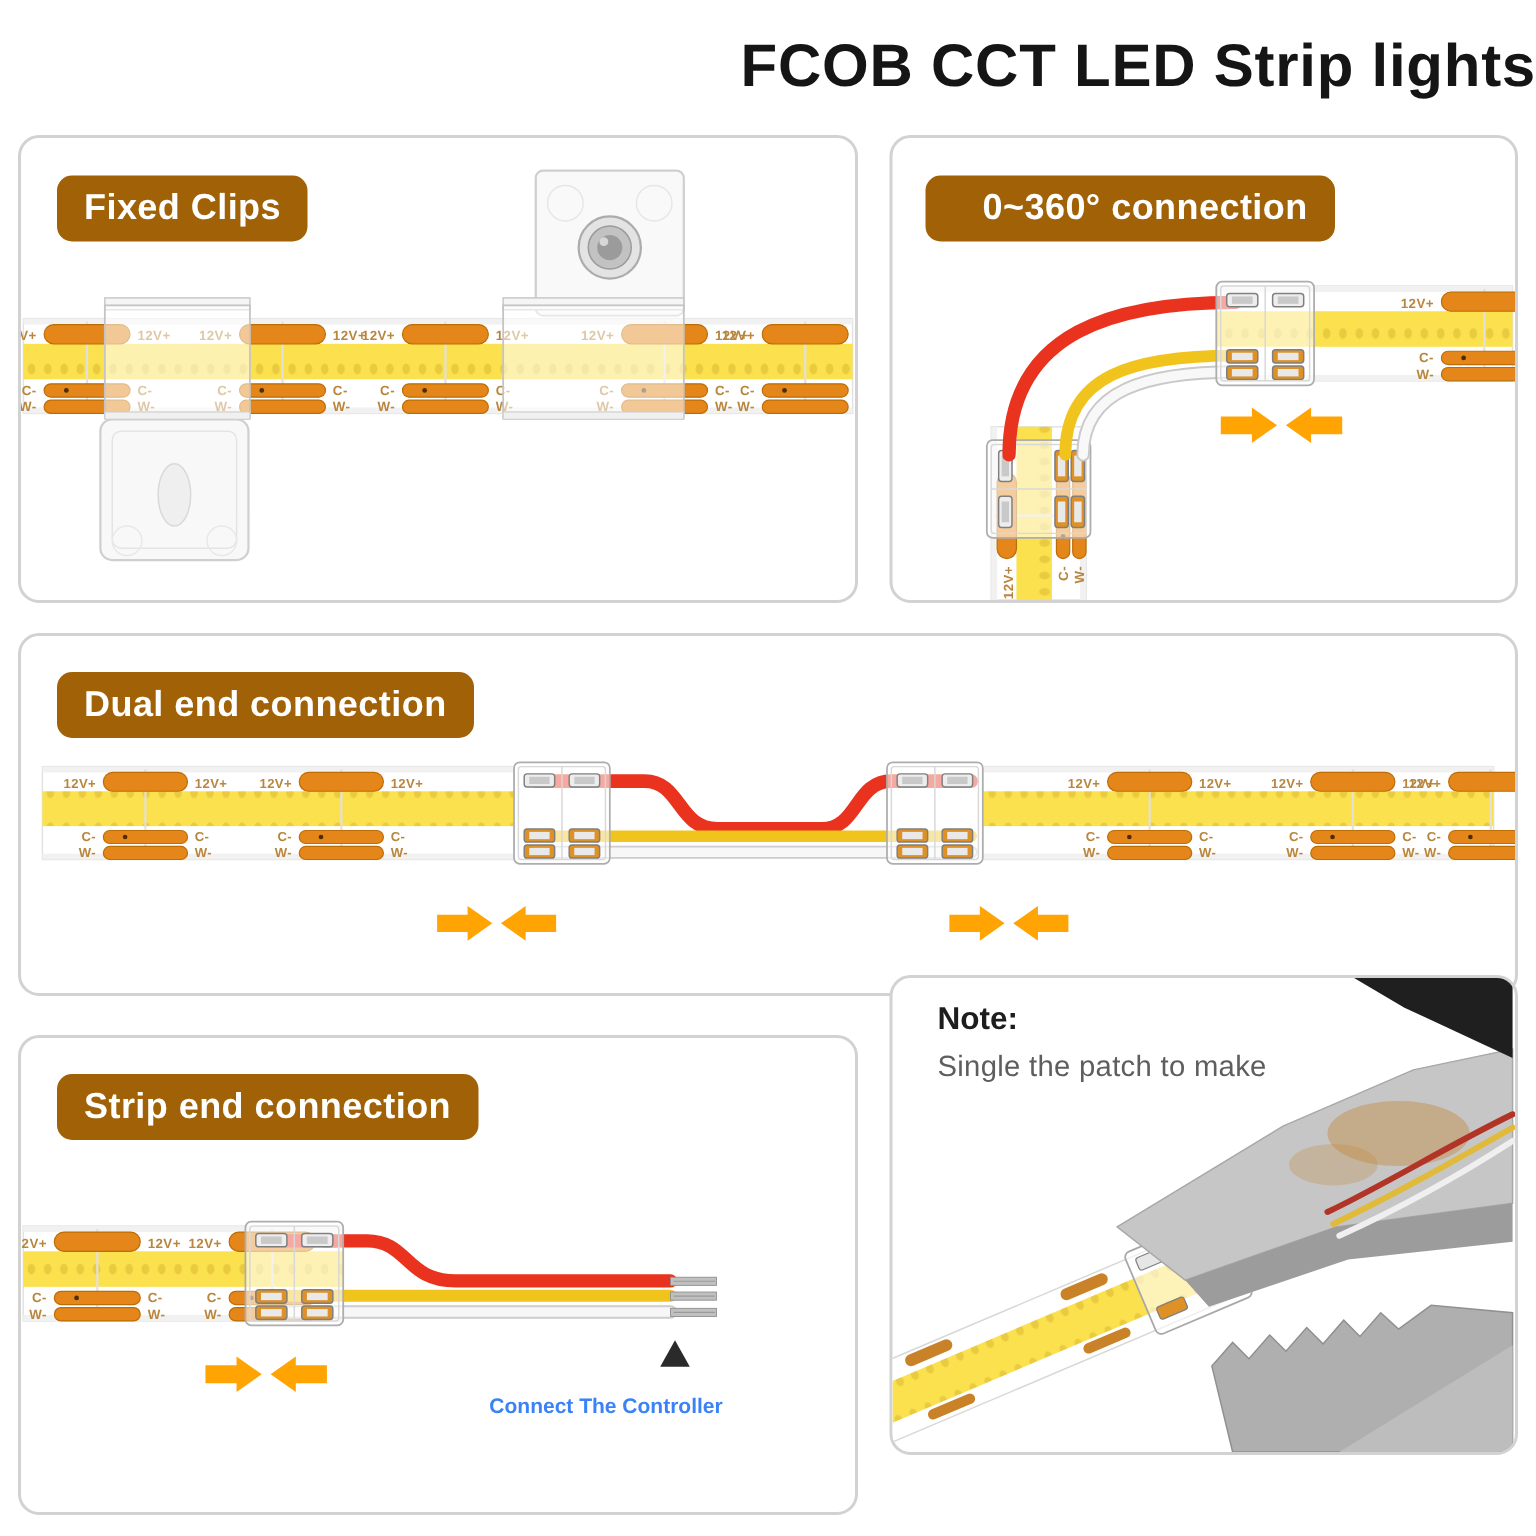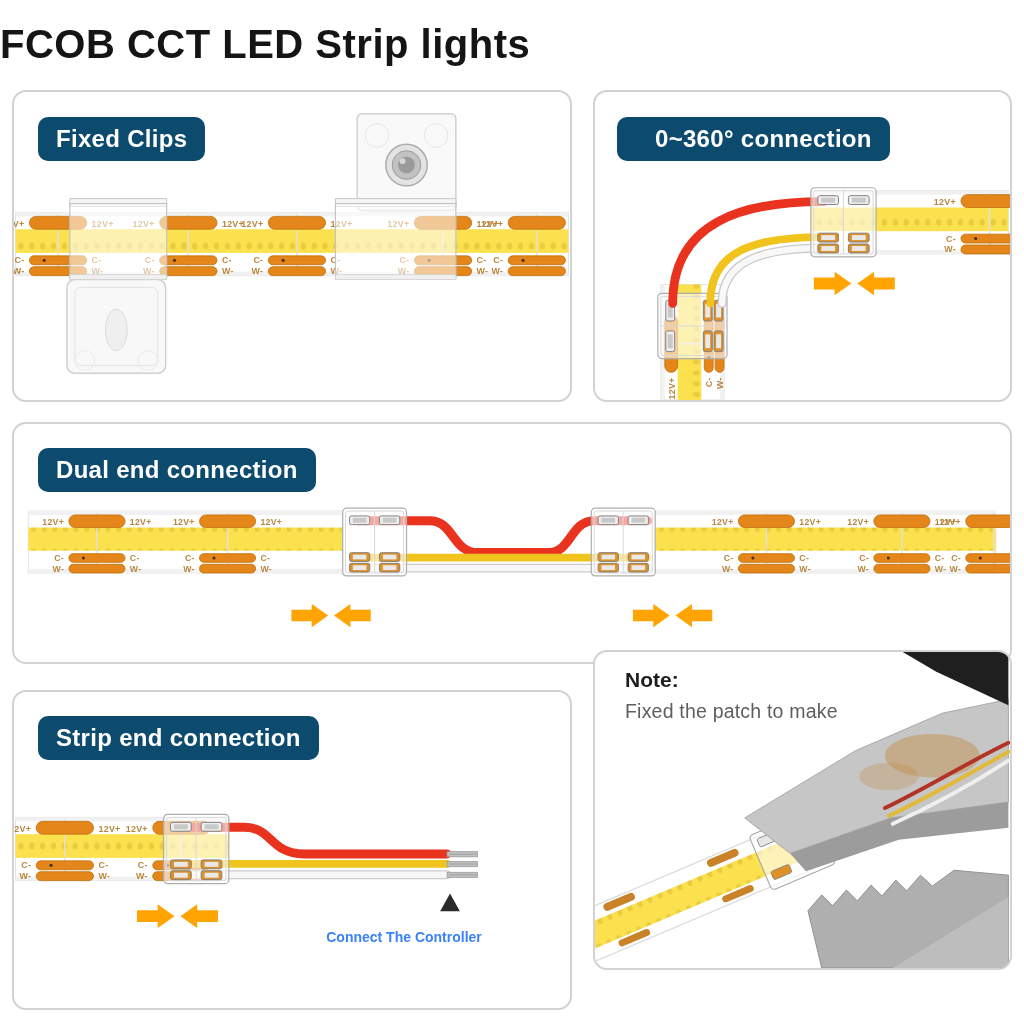--- a/index.html
+++ b/index.html
@@ -1,28 +1,28 @@
 <!DOCTYPE html>
 <html><head>
 <meta charset="utf-8">
 <style>
   html,body{margin:0;padding:0;background:#fff;}
   body{width:1024px;height:1024px;position:relative;overflow:hidden;
        font-family:"Liberation Sans",sans-serif;}
-  .title{position:absolute;left:0;top:22px;width:1024px;text-align:left;
+  .title{position:absolute;left:0;top:22px;width:1024px;text-align:right;
          font-size:40px;font-weight:bold;color:#151515;letter-spacing:.5px;}
   .panel{position:absolute;background:#fff;border:2px solid #D2D2D2;border-radius:14px;
          overflow:hidden;box-sizing:border-box;}
   .p1{left:12px;top:90px;width:560px;height:312px;}
   .p2{left:593px;top:90px;width:419px;height:312px;}
   .p3{left:12px;top:422px;width:1000px;height:242px;}
   .p4{left:12px;top:690px;width:560px;height:320px;}
   .p5{left:593px;top:650px;width:419px;height:320px;}
   .panel svg.art{position:absolute;left:0;top:0;width:100%;height:100%;}
-  .badge{position:absolute;background:#0c4a6e;color:#fff;font-weight:bold;
+  .badge{position:absolute;background:#a16207;color:#fff;font-weight:bold;
          font-size:24px;line-height:44px;height:44px;padding:0 18px;border-radius:10px;
          letter-spacing:.3px;z-index:5;}
   .b1{left:24px;top:25px;}
   .b2{left:22px;top:25px;padding-left:38px;}
   .b3{left:24px;top:24px;}
   .b4{left:24px;top:24px;}
   .note-head{position:absolute;left:30px;top:16px;font-size:21px;font-weight:bold;color:#1D1D1D;z-index:5;}
   .note-line{position:absolute;left:30px;font-size:19.5px;color:#5E5E5E;letter-spacing:.2px;z-index:5;}
   .nl1{top:48px;} .nl2{top:74px;}
   .ctrl-label{position:absolute;left:390px;top:237px;transform:translateX(-50%);
@@ -210,21 +210,21 @@
       <line x1="439" y1="185.2" x2="467" y2="185.2" stroke="#9A9A9A" stroke-width="0.8"></line>
     </g>
     <use href="#conn" x="150" y="124"></use>
     <use href="#arrows" x="164" y="227"></use>
     <polygon points="430,222 450,222 440,204" fill="#2A2A2A"></polygon>
   </svg>
 </div>
 
 <div class="panel p5">
   <div class="note-head">Note:</div>
-  <div class="note-line nl1">Fixed the patch to make</div>
+  <div class="note-line nl1">Single the patch to make</div>
   <svg class="art" viewBox="0 0 417 320">
     <g>
       <path d="M 214,262 l 14,-16 l 11,11 l 14,-16 l 11,11 l 14,-16 l 11,11 l 14,-16 l 11,11 l 14,-16 l 12,11 l 22,-16 L 417,226 L 417,320 L 228,320 Z" fill="#AFAFAF" stroke="#909090"></path>
       <polygon points="300,320 417,248 417,320" fill="#BDBDBD"></polygon>
     </g>
     <g transform="translate(-8,316) rotate(-23)">
       <rect x="0" y="-52" width="330" height="52" fill="#FFFFFF" stroke="#D8D8D8"></rect>
       <rect x="0" y="-38" width="330" height="26" fill="url(#dots)"></rect>
       <rect x="36" y="-50" width="34" height="8" rx="4" fill="#C98228"></rect>
       <rect x="150" y="-50" width="34" height="8" rx="4" fill="#C98228"></rect>

